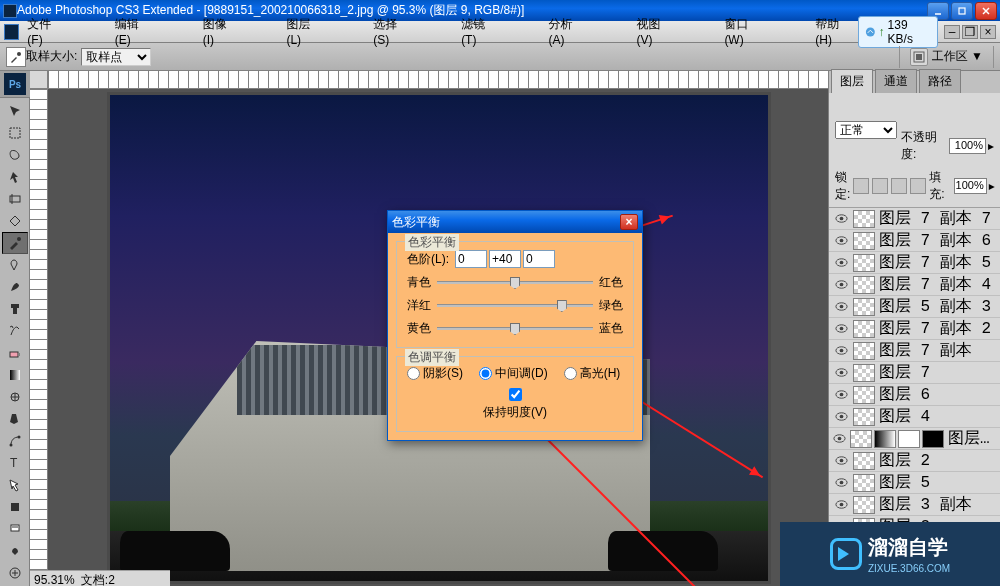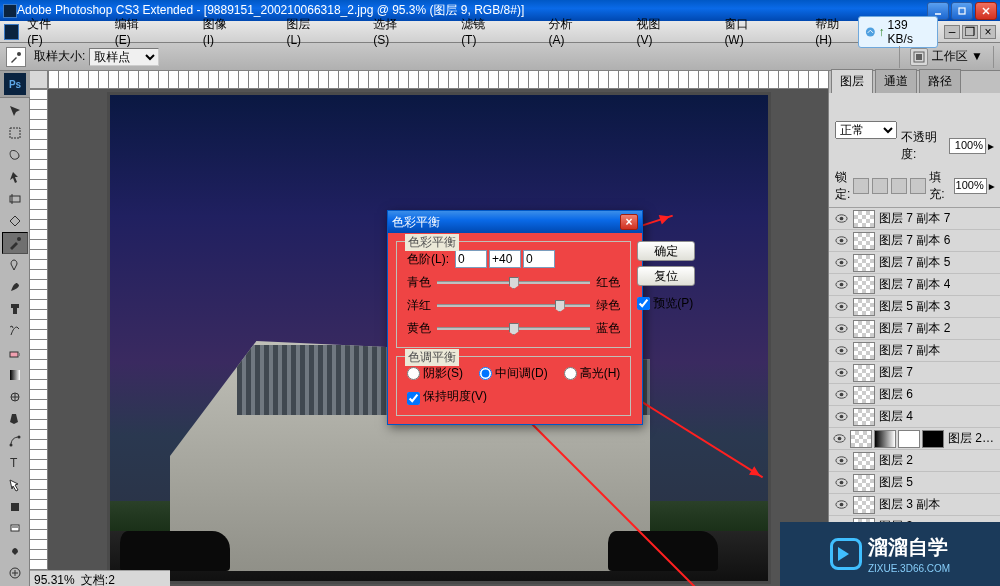--- a/index.html
+++ b/index.html
@@ -21,21 +21,21 @@
     .ps-icon-menu { width: 16px; height: 16px; background: #0a2340; border: 1px solid #3d7ac4; }
     .menu-item { padding: 3px 6px; cursor: pointer; }
     .menubar-right { display: flex; align-items: center; gap: 6px; }
     .speed-badge { background: #e6f4ff; border: 1px solid #6fa8dc; border-radius: 3px; padding: 1px 6px; display: flex; align-items: center; gap: 3px; }
     .speed-badge .arrow { color: #2a8020; font-weight: bold; }
     .docctl { display: flex; gap: 2px; }
     .docctl .btn { width: 16px; height: 14px; background: #c0c0c0; border: 1px solid #808080; display: flex; align-items: center; justify-content: center; cursor: pointer; }
     
     
     .optionsbar { height: 28px; background: linear-gradient(#c8c8c8,#b0b0b0); display: flex; align-items: center; padding: 0 6px; border-bottom: 1px solid #808080; gap: 8px; justify-content: space-between; }
-    .optionsbar-left { display: flex; align-items: center; gap: 8px; }
+    .optionsbar-left { display: flex; align-items: center; }
     .eyedrop-preview { width: 20px; height: 20px; background: #fff; border: 1px solid #808080; display: flex; align-items: center; justify-content: center; }
     .sample-select { display: flex; align-items: center; gap: 4px; }
     .sample-select select { height: 18px; font-size: 12px; width: 70px; background: #f0f0f0; border: 1px inset #ccc; }
     .workspace-area { display: flex; align-items: center; gap: 4px; padding-right: 8px; border-left: 1px solid #909090; border-right: 1px solid #909090; padding: 2px 10px; }
     .workspace-area .drop { cursor: pointer; }
     .workspace-area .gear { width: 18px; height: 18px; background: #d8d8d8; border: 1px solid #909090; border-radius: 2px; display: flex; align-items: center; justify-content: center; }
     
     
     .main-layout { display: flex; height: calc(100% - 21px - 22px - 28px); }
     
@@ -66,36 +66,36 @@
     .car { position: absolute; bottom: 10px; width: 110px; height: 40px; background: #0a0a0a; border-radius: 8px 18px 4px 4px / 12px 18px 4px 4px; }
     .car.c1 { left: 10px; }
     .car.c2 { right: 50px; }
     .arrow-line { position: absolute; background: #ff2020; height: 2px; transform-origin: left center; }
     .arrow-line::after { content: ""; position: absolute; right: -2px; top: -4px; border: 5px solid transparent; border-left: 10px solid #ff2020; }
     .arrow1 { width: 150px; left: 500px; top: 190px; transform: rotate(-18deg); }
     .arrow2 { width: 340px; left: 440px; top: 290px; transform: rotate(45deg); }
     .arrow3 { width: 180px; left: 580px; top: 310px; transform: rotate(32deg); }
 
     
-    .cb-dialog { position: absolute; top: 139px; left: 357px; width: 256px; background: #ef4444; border: 1px solid #0058c6; box-shadow: 2px 3px 10px rgba(0,0,0,0.5); }
+    .cb-dialog { position: absolute; top: 139px; left: 357px; width: 256px; background: #fdba74; border: 1px solid #0058c6; box-shadow: 2px 3px 10px rgba(0,0,0,0.5); }
     .cb-title { height: 22px; background: linear-gradient(#3b8ee8,#0a6ae8 40%,#0048b0); color: #fff; display: flex; align-items: center; justify-content: space-between; padding: 0 4px; font-size: 12px; }
     .cb-title .close-x { width: 18px; height: 16px; background: linear-gradient(#f08070,#d03020); border: 1px solid #a02010; border-radius: 2px; display: flex; align-items: center; justify-content: center; color: #fff; font-weight: bold; font-size: 12px; cursor: pointer; }
     .cb-body { display: flex; padding: 8px; gap: 6px; }
     .cb-main { flex: 1; display: flex; flex-direction: column; gap: 8px; }
     .cb-fieldset { border: 1px solid #c0c0b8; padding: 8px 10px 10px; position: relative; }
     .cb-legend { position: absolute; top: -8px; left: 8px; background: #ece9d8; padding: 0 3px; font-size: 12px; color: #505050; }
     .levels-row { display: flex; align-items: center; gap: 2px; }
     .levels-row .lbl { margin-right: 4px; }
     .levels-row input { width: 32px; height: 18px; font-size: 12px; text-align: left; border: 1px solid #7a9cbc; padding: 1px 2px; }
     .slider-row { display: flex; align-items: center; justify-content: space-between; margin-top: 6px; font-size: 11px; }
     .slider-row .track { flex: 1; height: 3px; background: #c0c0c0; position: relative; margin: 0 6px; border-top: 1px solid #909090; }
     .slider-row .thumb { position: absolute; top: -5px; width: 10px; height: 12px; background: #d8d8d8; border: 1px solid #707070; clip-path: polygon(0 0, 100% 0, 100% 70%, 50% 100%, 0 70%); transform: translateX(-50%); }
     .tone-radios { display: flex; gap: 16px; align-items: center; white-space: nowrap; }
     .toneopt { display: flex; align-items: center; gap: 3px; }
-    .luminosity { margin-top: 6px; display: flex; align-items: flex-end; gap: 3px; }
+    .luminosity { margin-top: 6px; display: flex; align-items: center; gap: 3px; flex-direction: column; }
     .cb-side { display: flex; flex-direction: column; gap: 5px; }
     .cb-side button { width: 58px; height: 20px; font-size: 12px; background: linear-gradient(#fff,#e0e0d8); border: 1px solid #909090; border-radius: 3px; cursor: pointer; }
     .preview-chk { display: flex; align-items: center; gap: 3px; margin-top: 4px; }
     
     
     .panels { width: 172px; background: #d8d8d8; display: flex; flex-direction: column; border-left: 1px solid #808080; }
     .panel-tabs { height: 22px; background: #c0c0c0; display: flex; align-items: flex-end; padding-left: 2px; gap: 2px; font-size: 12px; }
     .panel-tab { padding: 3px 8px; background: #b0b0b0; border: 1px solid #808080; border-bottom: none; cursor: pointer; }
     .panel-tab.active { background: #d8d8d8; }
     .panel-controls1 { display: flex; align-items: center; padding: 4px 6px; gap: 4px; }
@@ -111,21 +111,21 @@
     .layer-list { flex: 1; overflow: hidden; display: flex; flex-direction: column; }
     .layer-row { display: flex; align-items: center; height: 22px; border-bottom: 1px solid #c0c0c0; gap: 4px; padding: 0 4px; cursor: pointer; }
     .layer-row.selected { background: #3e6fb8; color: #fff; }
     .eye { width: 16px; height: 16px; display: flex; align-items: center; justify-content: center; }
     .eye svg { width: 13px; height: 13px; }
     .thumb { width: 22px; height: 18px; background: #fff; border: 1px solid #808080; background-image: repeating-conic-gradient(#ccc 0 25%, #fff 0 50%); background-size: 8px 8px; flex: none; }
     .thumb.levels { background: linear-gradient(90deg, #000, #fff); }
     .thumb.extra { margin-left: -2px; }
     .thumb.mask { background: #fff; }
     .thumb.mask.black { background: #000; }
-    .layer-name { font-size: 12px; white-space: nowrap; overflow: hidden; text-overflow: ellipsis; }
+    .layer-name { font-size: 16px; white-space: nowrap; overflow: hidden; text-overflow: ellipsis; font-family: Liberation Mono, monospace; }
     
     
     .watermark { position: absolute; right: 0; bottom: 0; width: 220px; height: 64px; background: #1b3a5a; display: flex; align-items: center; justify-content: center; gap: 6px; color: #fff; }
     .watermark .play { width: 32px; height: 32px; border: 3px solid #40bfff; border-radius: 8px; display: flex; align-items: center; justify-content: center; }
     .watermark .play::after { content: ""; border: 7px solid transparent; border-left: 11px solid #40bfff; margin-left: 3px; }
     .watermark .txt1 { font-size: 20px; font-weight: bold; }
     .watermark .txt2 { font-size: 10px; color: #87cefa; margin-top: 2px; }
     
     .statusbar-bottom { position: absolute; bottom: 0; left: 0; width: 140px; height: 16px; background: #d8d8d8; font-size: 11px; padding: 1px 4px; border-top: 1px solid #a0a0a0; }
   </style>
@@ -428,28 +428,20 @@
                   <input type="radio" name="tone" style="">
                   <span>高光(H)</span>
                 </label>
               </div>
             <div class="luminosity">
               <input type="checkbox" id="lum-chk" checked="" style="">
               <label>保持明度(V)</label>
             </div>
           </div>
         </div>
-        <div class="cb-side">
-          <button>确定</button>
-          <button>复位</button>
-          <div class="preview-chk">
-            <input type="checkbox" checked="" style="">
-            <span>预览(P)</span>
-          </div>
-        </div>
       </div>
     </div>
 
     <div class="statusbar-bottom">
       <span>95.31%</span>&nbsp;&nbsp;<span>文档:2</span>
     </div>
   </div>
 
   <div class="panels">
     <div class="panel-tabs" id="panel-tabs">

